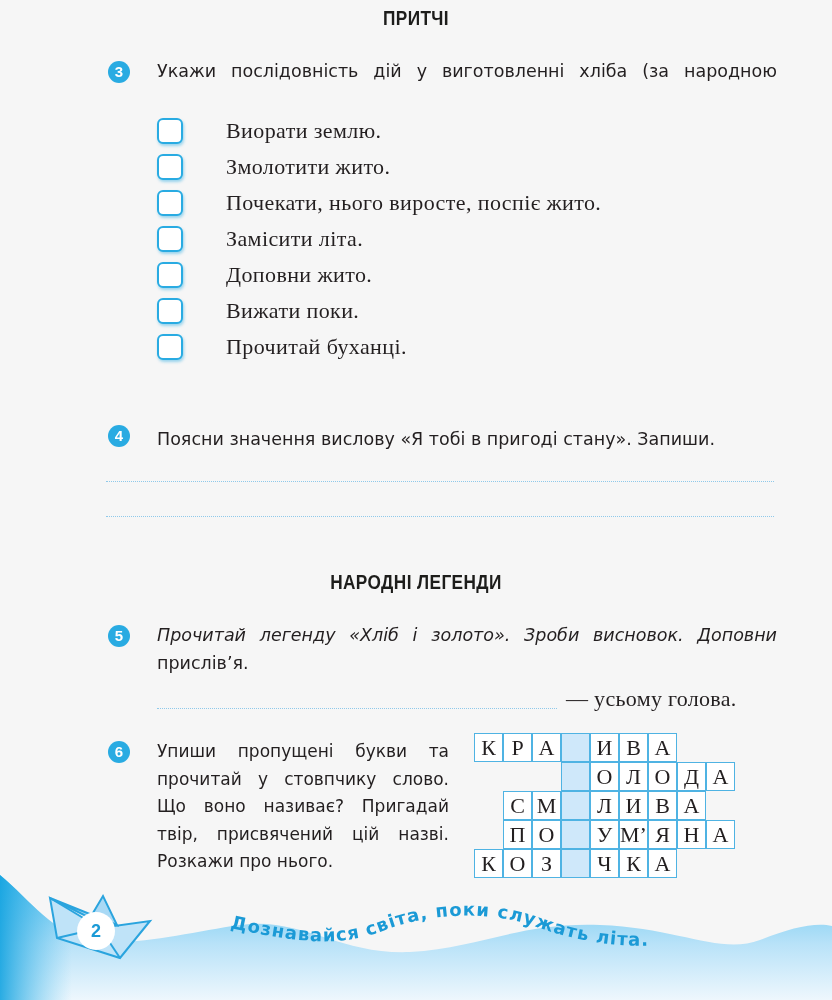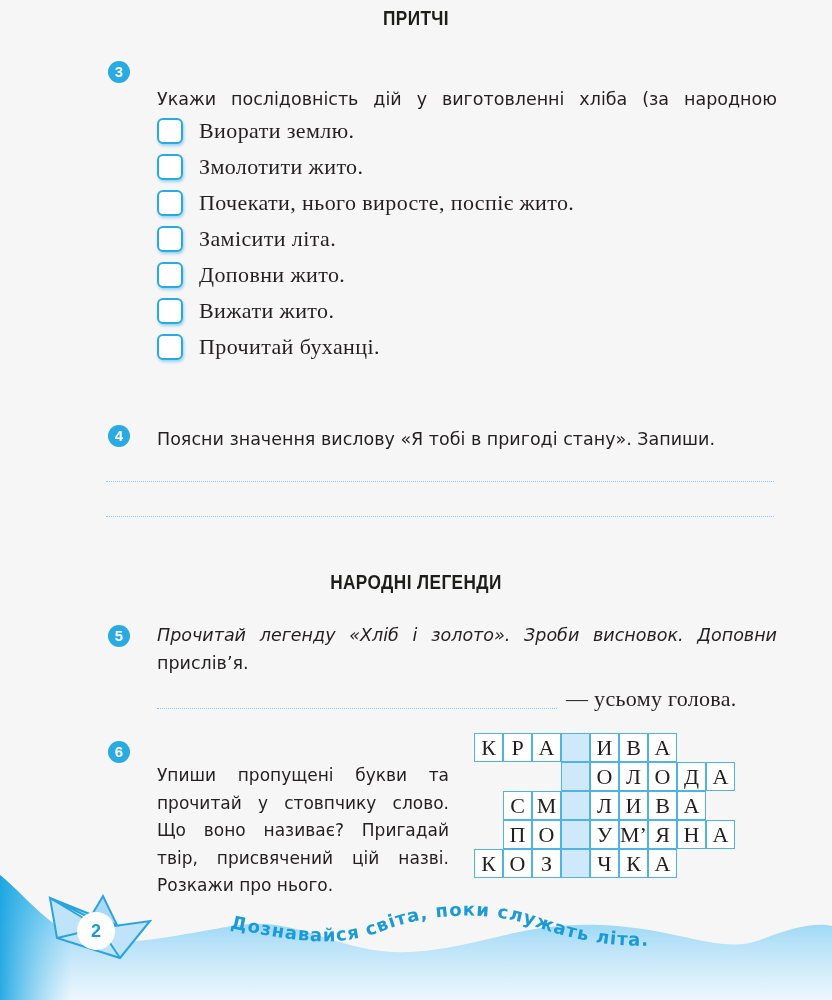--- a/index.html
+++ b/index.html
@@ -22,27 +22,27 @@
     line-height:28px; color:#231f20;
   }
   .options { position:absolute; left:157px; top:113px; }
   .opt { display:flex; align-items:center; height:36px; }
   .chk {
     width:26px; height:26px; border:2.5px solid #29abe2; border-radius:6px;
     background:#fff; box-shadow:1px 2px 3px rgba(41,171,226,0.45);
     box-sizing:border-box; margin-right:16px; flex:0 0 auto;
   }
   .opt-label {
-    font-family:"Liberation Serif", serif; font-size:22px; color:#231f20; letter-spacing:0.4px;
+    font-family:"Liberation Serif", serif; font-size:22px; color:#231f20; letter-spacing:0.4px;margin-left:27px;
   }
   .line {
     position:absolute; border-bottom:1.5px dotted #8fc9ea; height:0;
   }
   .serif { font-family:"Liberation Serif", serif; font-size:22px; letter-spacing:0.3px; }
-  .t6 { position:absolute; left:157px; top:738px; width:292px; font-size:17px; line-height:27.5px; text-align:justify;margin-top:24px; }
+  .t6 { position:absolute; left:157px; top:738px; width:292px; font-size:17px; line-height:27.5px; text-align:justify; }
   .grid { position:absolute; left:474px; top:733px; width:300px; height:146px; }
   .cell {
     position:absolute; width:29px; height:29px; box-sizing:border-box;
     border:1.5px solid #4fb3e3; background:#fff; text-align:center;
     font-family:"Liberation Serif", serif; font-size:22px; line-height:27px; color:#231f20;
   }
   .cell.key { background:#cfe8fa; }
   .footer { position:absolute; left:0; top:860px; width:832px; height:140px; }
   .page-num {
     position:absolute; left:77px; top:912px; width:38px; height:38px; border-radius:50%;
@@ -50,21 +50,21 @@
     font-weight:bold; font-size:18px; text-align:center; line-height:38px;
   }
 </style>
 </head>
 <body>
 
 <div class="heading" style="top:6px;">ПРИТЧІ</div>
 
 <div class="num" style="left:108px; top:61px;">3</div>
 <div class="task" style="left:157px; top:57px; width:620px;">
-  <div style="text-align:justify; text-align-last:justify;margin-top:28px;">Укажи послідовність дій у виготовленні хліба (за народною</div>
+  <div style="text-align:justify; text-align-last:justify;">Укажи послідовність дій у виготовленні хліба (за народною</div>
 </div>
 <div class="options">
   <div class="opt">
       <div class="chk"></div>
       <span class="opt-label">Виорати землю.</span>
     </div>
   <div class="opt">
       <div class="chk"></div>
       <span class="opt-label">Змолотити жито.</span>
     </div>
@@ -75,21 +75,21 @@
   <div class="opt">
       <div class="chk"></div>
       <span class="opt-label">Замісити літа.</span>
     </div>
   <div class="opt">
       <div class="chk"></div>
       <span class="opt-label">Доповни жито.</span>
     </div>
   <div class="opt">
       <div class="chk"></div>
-      <span class="opt-label">Вижати жито.</span>
+      <span class="opt-label">Вижати поки.</span>
     </div>
   <div class="opt">
       <div class="chk"></div>
       <span class="opt-label">Прочитай буханці.</span>
     </div>
 </div>
 
 <div class="num" style="left:108px; top:425px;">4</div>
 <div class="task" style="left:157px; top:425px;">Поясни значення вислову «Я тобі в пригоді стану». Запиши.</div>
 <div class="line" style="left:106px; top:481px; width:668px;"></div>

